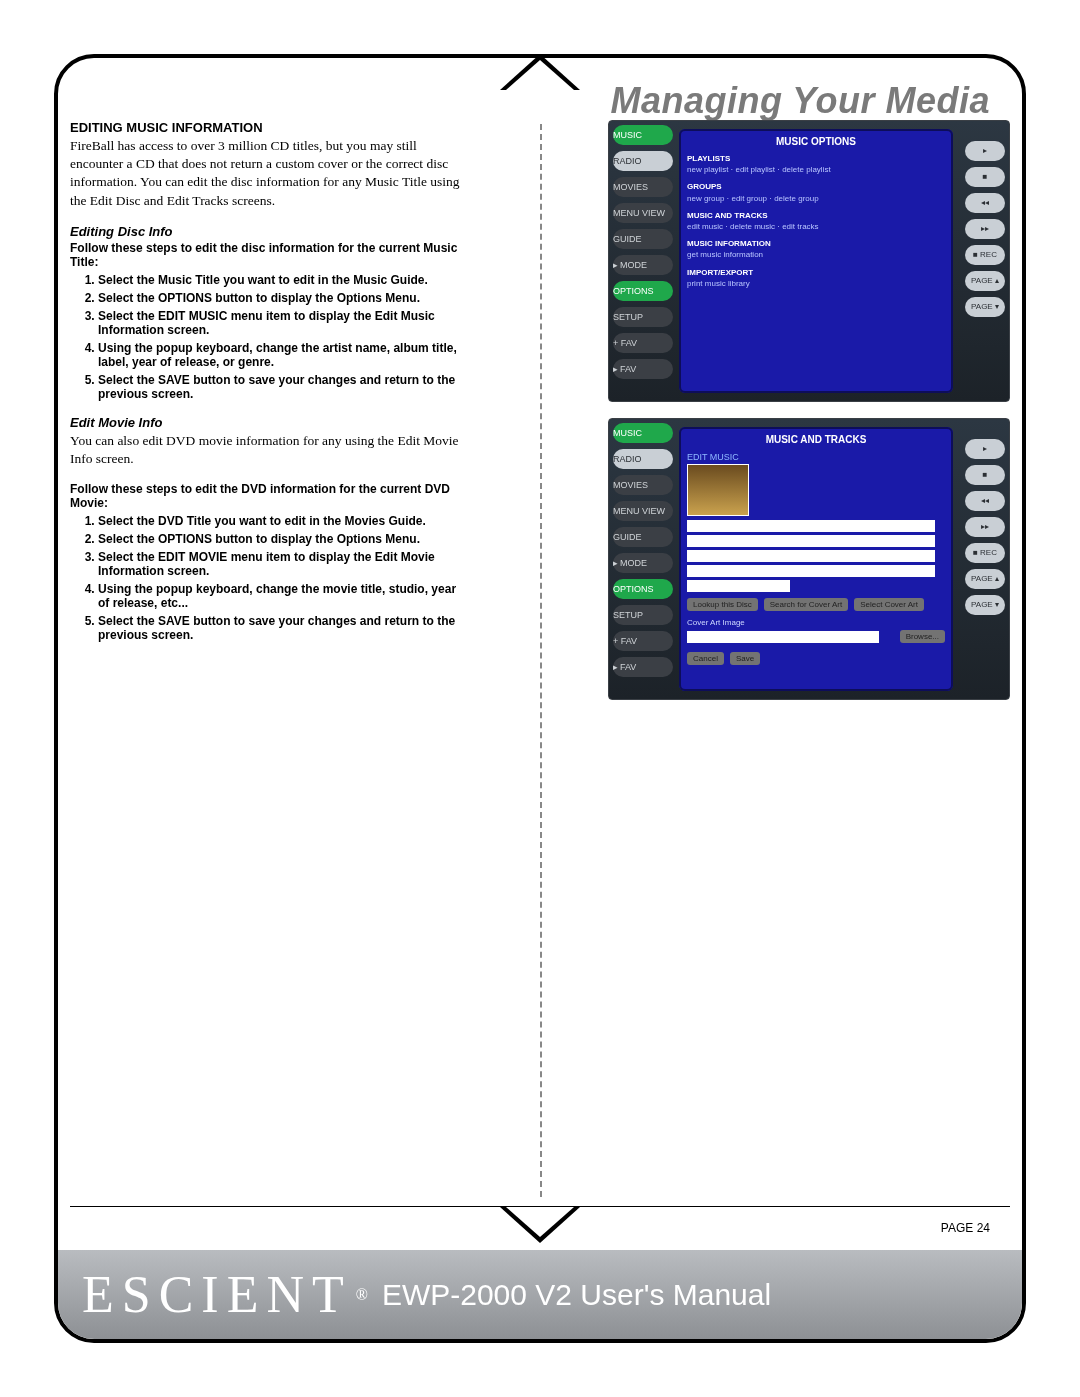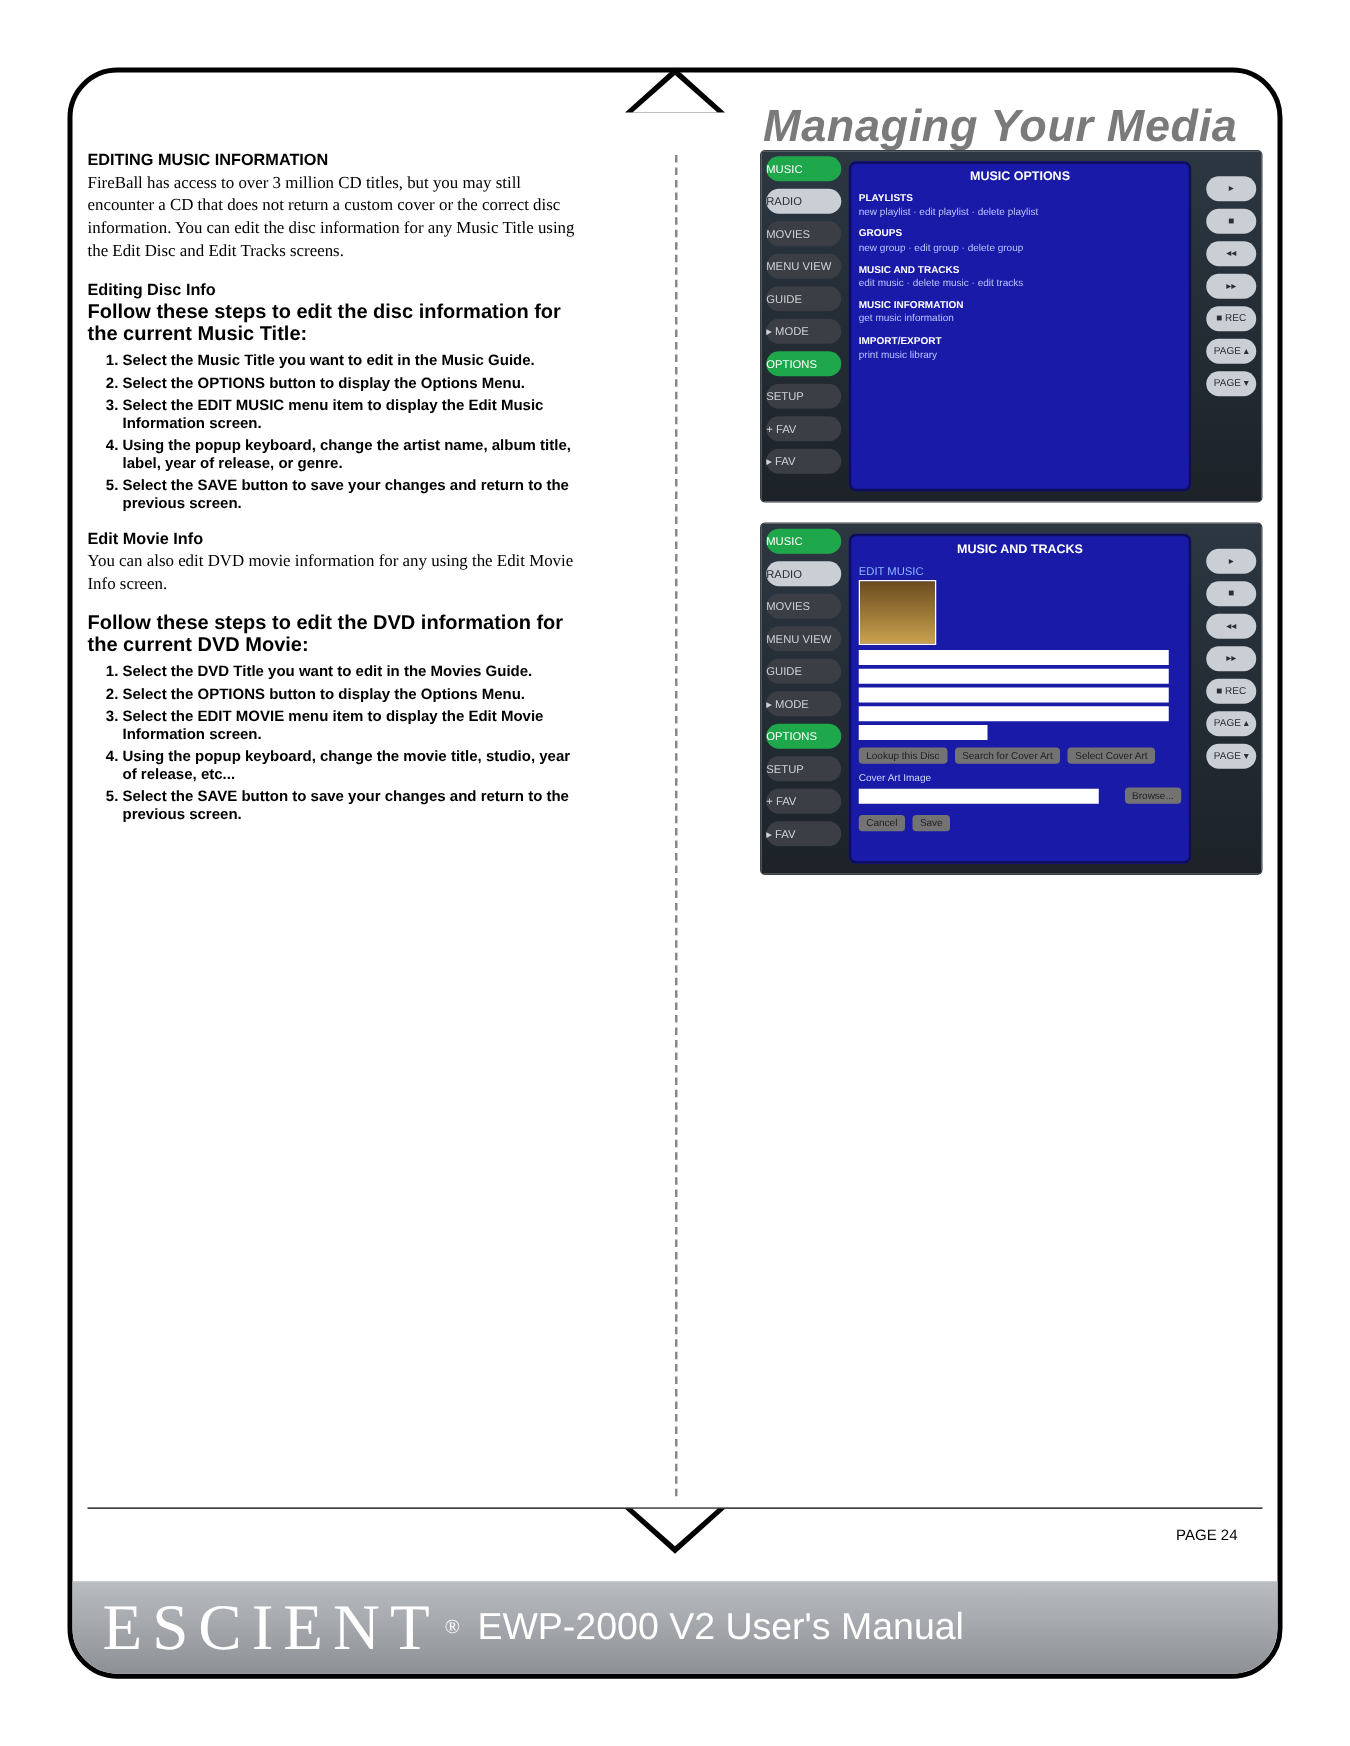--- a/index.html
+++ b/index.html
@@ -11,22 +11,22 @@
   .top-notch-inner{position:absolute;left:50%;top:60px;transform:translateX(-50%);width:0;height:0;
     border-left:34px solid transparent;border-right:34px solid transparent;border-bottom:30px solid #fff}
   .header-title{position:absolute;right:90px;top:80px;font-family:Arial,Helvetica,sans-serif;
     font-style:italic;font-weight:bold;font-size:36px;color:#7a7a7a;letter-spacing:.5px}
   .content{position:absolute;left:70px;right:70px;top:120px;bottom:200px;display:flex}
   .col-left{flex:0 0 400px;padding-right:10px}
   .col-right{flex:1;padding-left:10px}
   .divider{position:absolute;left:50%;top:124px;bottom:200px;border-left:2px dashed #888}
   .h-sec{font-family:Arial,Helvetica,sans-serif;font-weight:bold;font-size:13px;margin:0 0 2px}
   .body-text{font-size:13.5px;line-height:1.35;margin:0 0 14px}
-  .h-sub{font-family:Arial,Helvetica,sans-serif;font-weight:bold;font-size:13px;margin:0 0 2px}
-  .lead-bold{font-family:Arial,Helvetica,sans-serif;font-weight:bold;font-size:16px;margin:0 0 4px}
+  .h-sub{font-family:Arial,Helvetica,sans-serif;font-weight:bold;font-style:italic;font-size:13px;margin:0 0 2px}
+  .lead-bold{font-family:Arial,Helvetica,sans-serif;font-weight:bold;font-size:12px;margin:0 0 4px}
   ol.steps{font-family:Arial,Helvetica,sans-serif;font-weight:bold;font-size:12px;margin:0 0 14px 0;padding-left:28px}
   ol.steps li{margin:0 0 4px}
   
   .shot{width:400px;height:280px;margin:0 0 16px auto;border:1px solid #3a3f45;border-radius:4px;
     background:linear-gradient(#2c3742,#1c2228);position:relative;overflow:hidden}
   .shot .side{position:absolute;left:4px;top:4px;bottom:4px;width:60px;display:flex;flex-direction:column;gap:6px}
   .sbtn{height:20px;border-radius:10px;background:#3b3f45;color:#cfd3d7;font:9px/20px Arial;text-align:left}
   .sbtn.green{background:#1fa84b;color:#fff}
   .sbtn.white{background:#c9cfd5;color:#2b2f34}
   .panel{position:absolute;left:70px;right:56px;top:8px;bottom:8px;background:#1a1aa8;border-radius:6px;
@@ -41,21 +41,21 @@
   .art{width:60px;height:50px;background:linear-gradient(#6a4b1f,#caa24e);border:1px solid #fff;margin-bottom:4px}
   .fld{height:12px;background:#fff;margin:3px 0;width:96%}
   .fld.short{width:40%}
   .smallbtns{display:flex;gap:6px;margin-top:6px}
   .smallbtn{background:#737373;color:#222;font:8px Arial;padding:2px 6px;border-radius:3px}
   
   .bottom-notch{position:absolute;left:50%;bottom:154px;transform:translateX(-50%);width:0;height:0;
     border-left:40px solid transparent;border-right:40px solid transparent;border-top:36px solid #000}
   .bottom-notch-inner{position:absolute;left:50%;bottom:160px;transform:translateX(-50%);width:0;height:0;
     border-left:34px solid transparent;border-right:34px solid transparent;border-top:30px solid #fff}
-  .footer-brand{position:absolute;left:58px;right:58px;bottom:58px;height:74px;
+  .footer-brand{position:absolute;left:58px;right:58px;bottom:58px;height:89px;
     background:linear-gradient(#b9bcc0,#8d9094);border-bottom-left-radius:36px;border-bottom-right-radius:36px;
     display:flex;align-items:center;justify-content:flex-start;padding:16px 24px;box-sizing:border-box}
   .brand-logo{font-family:"Times New Roman",serif;font-size:52px;letter-spacing:8px;color:#fff;font-weight:500}
   .brand-reg{font-size:16px;color:#fff;vertical-align:super;margin-left:4px}
   .manual-title{margin-left:14px;color:#fff;font-family:Arial,Helvetica,sans-serif;font-weight:normal;font-size:30px}
   .page-label{position:absolute;right:90px;bottom:162px;font-family:Arial,Helvetica,sans-serif;font-weight:normal;font-size:12px}
   .thin-rule{position:absolute;left:70px;right:70px;bottom:190px;border-top:1px solid #000}
 </style>
 </head>
 <body>

